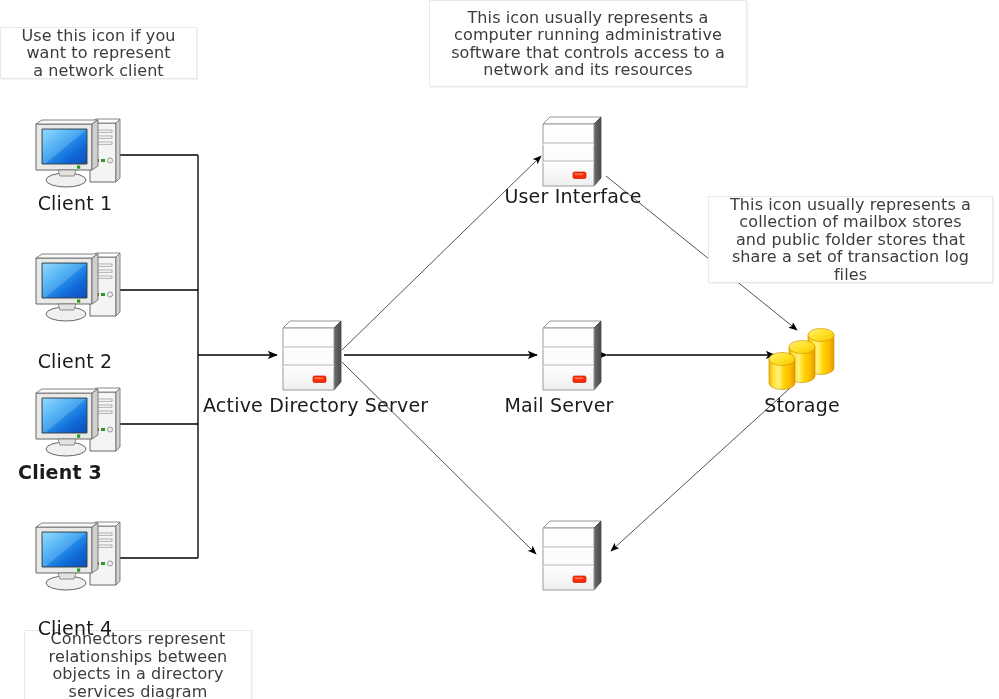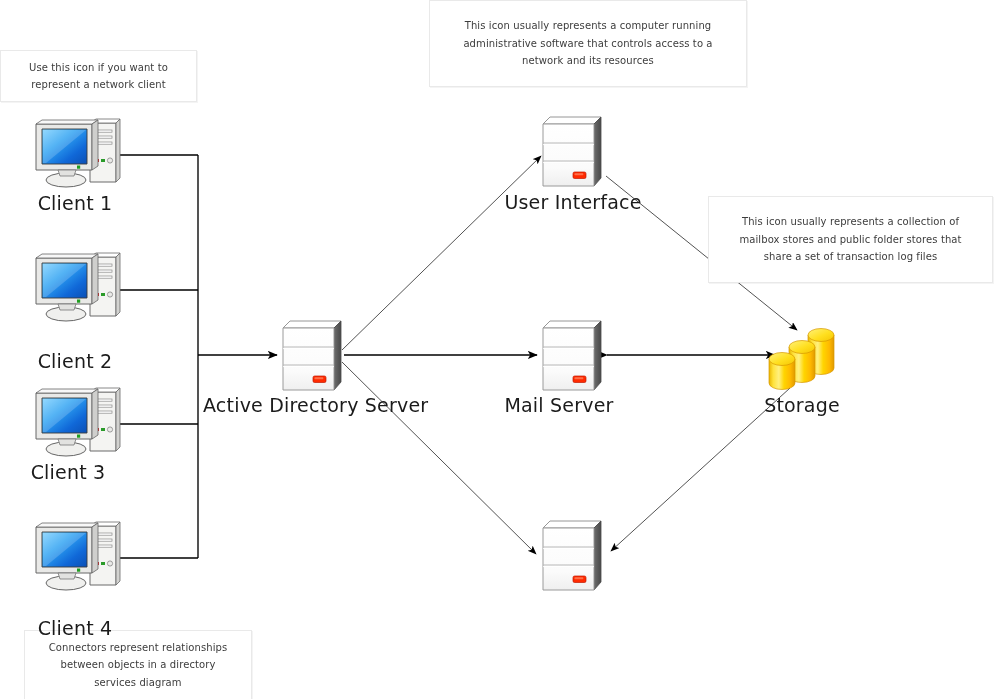--- a/index.html
+++ b/index.html
@@ -13,21 +13,21 @@
   #wires{z-index:2;}
   #icons{z-index:4;}
 
   .note{
     position:absolute;z-index:3;
     background:#ffffff;
     border:1px solid #e9e9e9;
     box-shadow:1px 1px 0 rgba(0,0,0,0.045);
     text-align:center;
     color:#3c3c3c;
-    font-size:10px;
+    font-size:16px;
     line-height:17.5px;
     box-sizing:border-box;
     padding:5px 18px;
     letter-spacing:0.1px;
   }
   .node-label{
     position:absolute;z-index:5;
     text-align:center;
     color:#1b1b1b;
     font-size:19px;
@@ -100,21 +100,21 @@
     </g>
 
     <g stroke="#4a4a4a" stroke-width="0.95" fill="none">
       <path d="M342,350 L541,156" marker-end="url(#ahs)"></path>
       <path d="M342,362 L536,554" marker-end="url(#ahs)"></path>
       <path d="M606,176 L797,330" marker-end="url(#ahs)"></path>
       <path d="M790,388 L611,551" marker-end="url(#ahs)"></path>
     </g>
   </svg>
 
-  <div class="note" style="left:0px;top:27px;width:197px;height:52px;display:flex;align-items:center;justify-content:center;margin-top:23px;">Use this icon if you want to represent a network client</div>
+  <div class="note" style="left:0px;top:27px;width:197px;height:52px;display:flex;align-items:center;justify-content:center;">Use this icon if you want to represent a network client</div>
 
   <div class="note" style="left:429px;top:0px;width:318px;height:87px;display:flex;align-items:center;justify-content:center;">This icon usually represents a computer running administrative software that controls access to a network and its resources</div>
 
   <div class="note" style="left:708px;top:196px;width:285px;height:87px;display:flex;align-items:center;justify-content:center;">This icon usually represents a collection of mailbox stores and public folder stores that share a set of transaction log files</div>
 
   <div class="note" style="left:24px;top:630px;width:228px;height:70px;display:flex;align-items:center;justify-content:center;">Connectors represent relationships between objects in a directory services diagram</div>
 
   <svg class="layer" id="icons" viewBox="0 0 999 699" xmlns="http://www.w3.org/2000/svg">
 
     <symbol id="computerIcon" viewBox="0 0 92 76">
@@ -184,21 +184,21 @@
     <use href="#serverIcon" x="278" y="318" width="70" height="78"></use>
     <use href="#serverIcon" x="538" y="114" width="70" height="78"></use>
     <use href="#serverIcon" x="538" y="318" width="70" height="78"></use>
     <use href="#serverIcon" x="538" y="518" width="70" height="78"></use>
 
     <use href="#storageIcon" x="766" y="318" width="72" height="72"></use>
   </svg>
 
   <div class="node-label" style="left:15px;top:195px;width:120px;">Client 1</div>
   <div class="node-label" style="left:15px;top:329px;width:120px;margin-top:24px;">Client 2</div>
-  <div class="node-label" style="left:8px;top:464px;width:120px;">Client 3</div>
+  <div class="node-label" style="left:0;top:464px;width:120px;font-weight:bold;">Client 3</div>
   <div class="node-label" style="left:15px;top:620px;width:120px;">Client 4</div>
 
   <div class="node-label" style="left:203px;top:397px;width:200px;">Active Directory Server</div>
-  <div class="node-label" style="left:493px;top:194px;width:160px;">User Interface</div>
+  <div class="node-label" style="left:493px;top:188px;width:160px;">User Interface</div>
   <div class="node-label" style="left:479px;top:397px;width:160px;">Mail Server</div>
   <div class="node-label" style="left:747px;top:397px;width:110px;">Storage</div>
 
 </div>
 
 </body></html>

